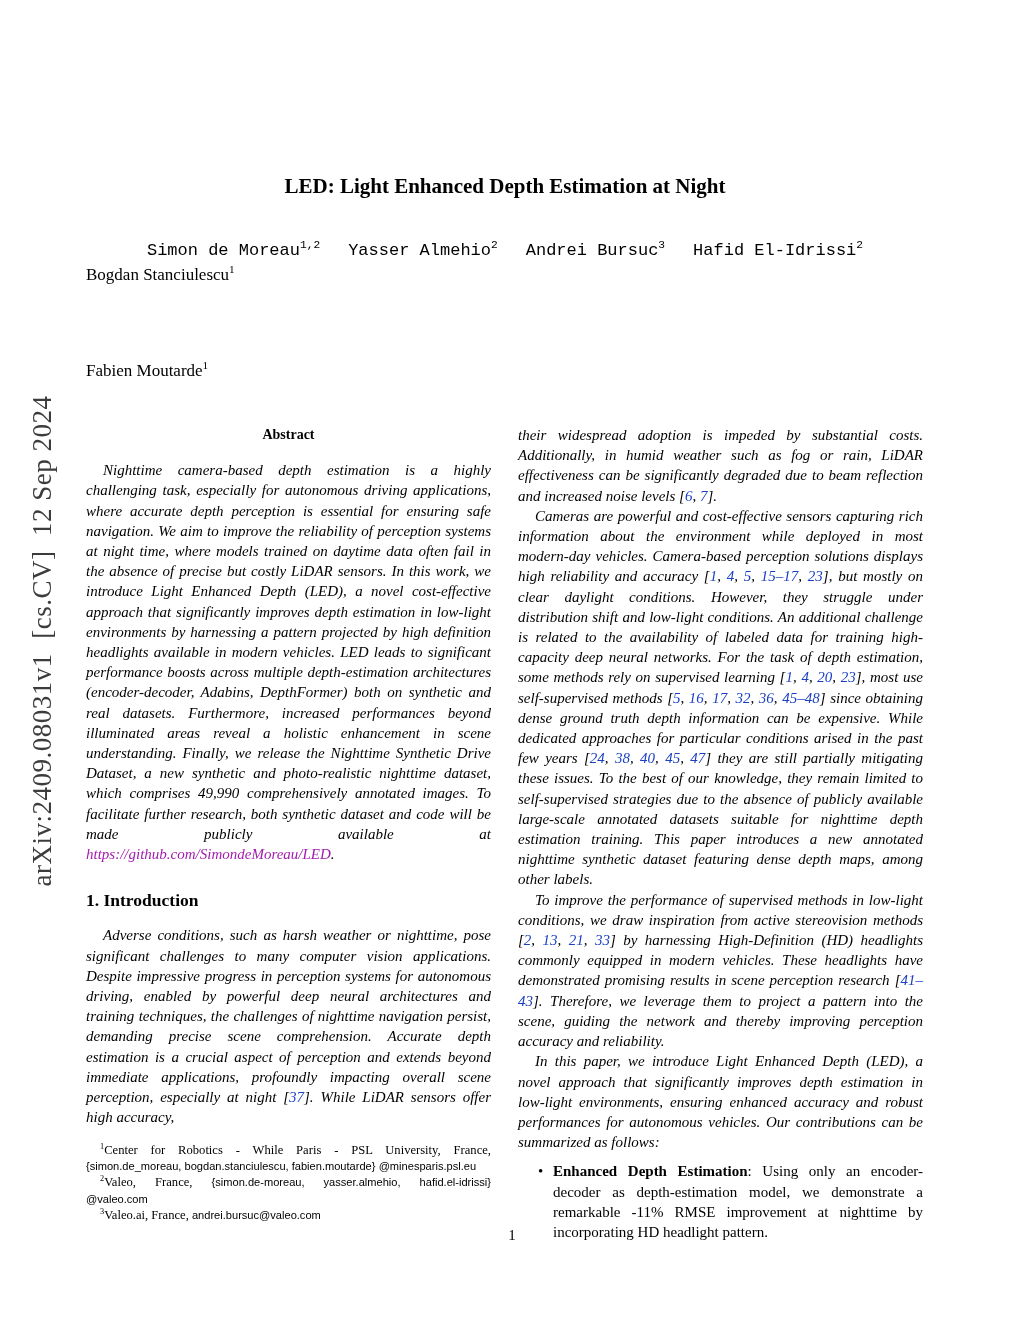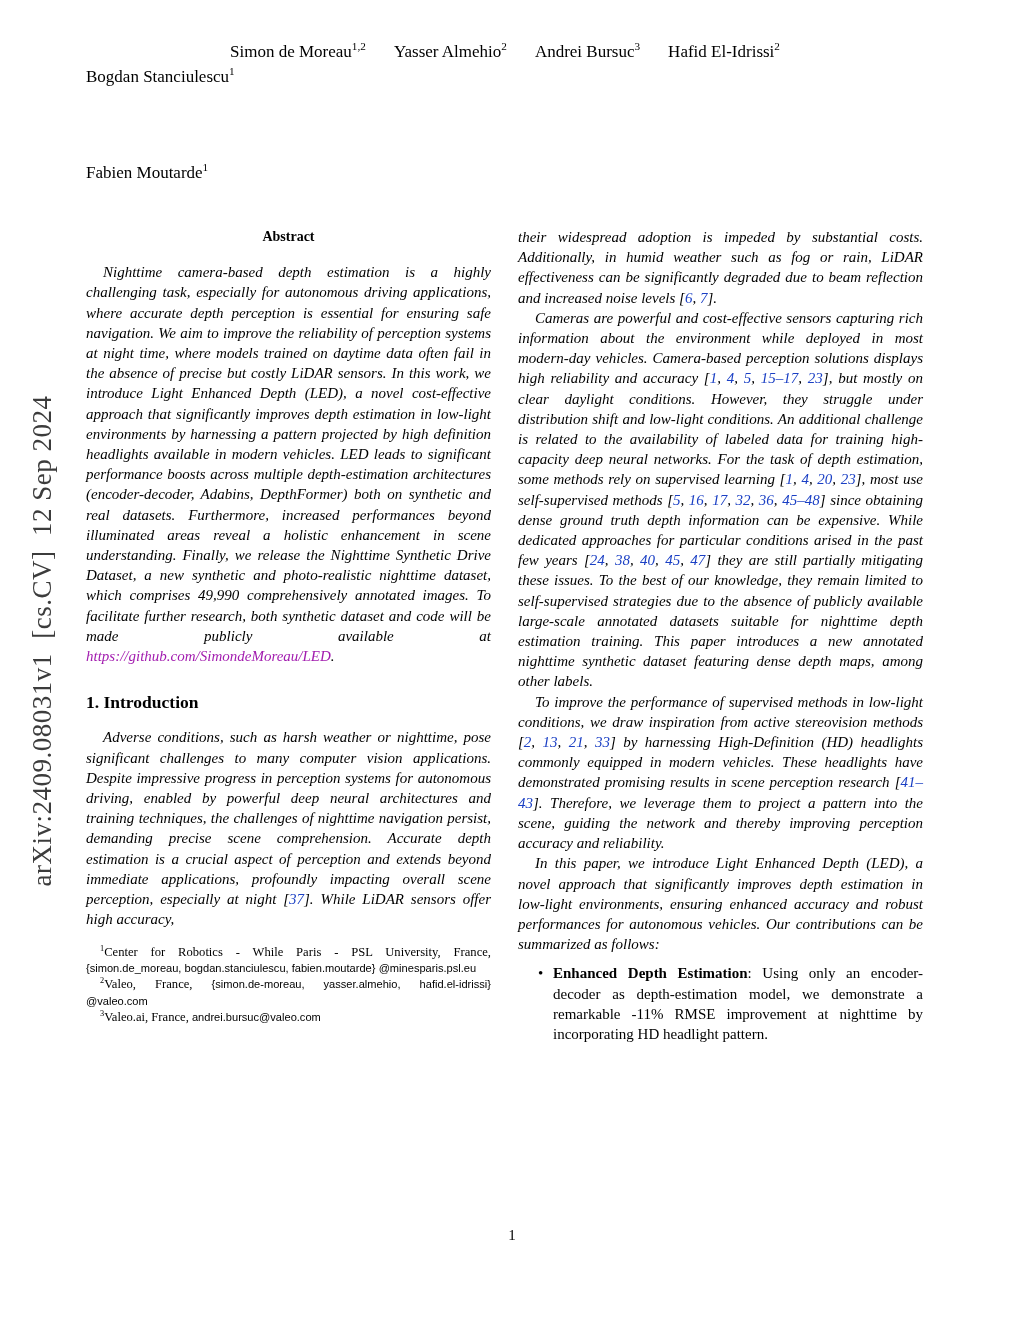--- a/index.html
+++ b/index.html
@@ -10,21 +10,21 @@
   }
   .arxiv-watermark {
     position:absolute; left:-258px; top:624px; width:600px; height:34px;
     line-height:34px; text-align:center; transform:rotate(-90deg);
     font-size:27px; color:#3c3c3c; white-space:pre; letter-spacing:0.5px;
   }
   .content { position:absolute; left:86px; top:0; width:838px; }
   .paper-title { margin-top:174px; text-align:center; font-size:21px; font-weight:bold; }
   .authors { margin-top:42px; font-size:17px; }
   .author-row { display:flex; justify-content:center; }
-  .author-row.row1 { gap:28px; }
+  .author-row.row1 { gap:28px;font-family:Liberation Mono, monospace; }
   .author-row.row2 { gap:76px; margin-top:5px;flex-direction:column; }
   .sup { vertical-align:super; font-size:66%; line-height:0; }
   .columns { display:flex; gap:27px; margin-top:44px; }
   .col { width:405px; font-size:15px; line-height:20.2px; text-align:justify; hyphens:auto; }
   .abstract-heading { text-align:center; font-size:14px; font-weight:bold; margin-bottom:15px; }
   .abstract-body { font-style:italic; text-indent:17px; }
   .section-heading { font-size:17.5px; font-weight:bold; margin-top:26px; margin-bottom:15px; text-align:left; }
   .para { text-indent:17px;font-style:italic; }
   .para.no-indent { text-indent:0; }
   .cite { color:#1a3fc4; }
@@ -38,20 +38,21 @@
   .bullet-marker { position:absolute; left:4px; }
   .page-number { position:absolute; left:0; top:1227px; width:100%; text-align:center; font-size:15px; }
 </style>
 </head>
 <body>
 
 <div class="arxiv-watermark">arXiv:2409.08031v1  [cs.CV]  12 Sep 2024</div>
 
 <div class="content">
 
+  <h1 class="paper-title">LED: Light Enhanced Depth Estimation at Night</h1>
 
   <div class="authors">
     <div class="author-row row1">
       <span class="author"><span>Simon de Moreau</span><span class="sup">1,2</span></span>
       <span class="author"><span>Yasser Almehio</span><span class="sup">2</span></span>
       <span class="author"><span>Andrei Bursuc</span><span class="sup">3</span></span>
       <span class="author"><span>Hafid El-Idrissi</span><span class="sup">2</span></span>
     </div>
     <div class="author-row row2">
       <span class="author"><span>Bogdan Stanciulescu</span><span class="sup">1</span></span>

